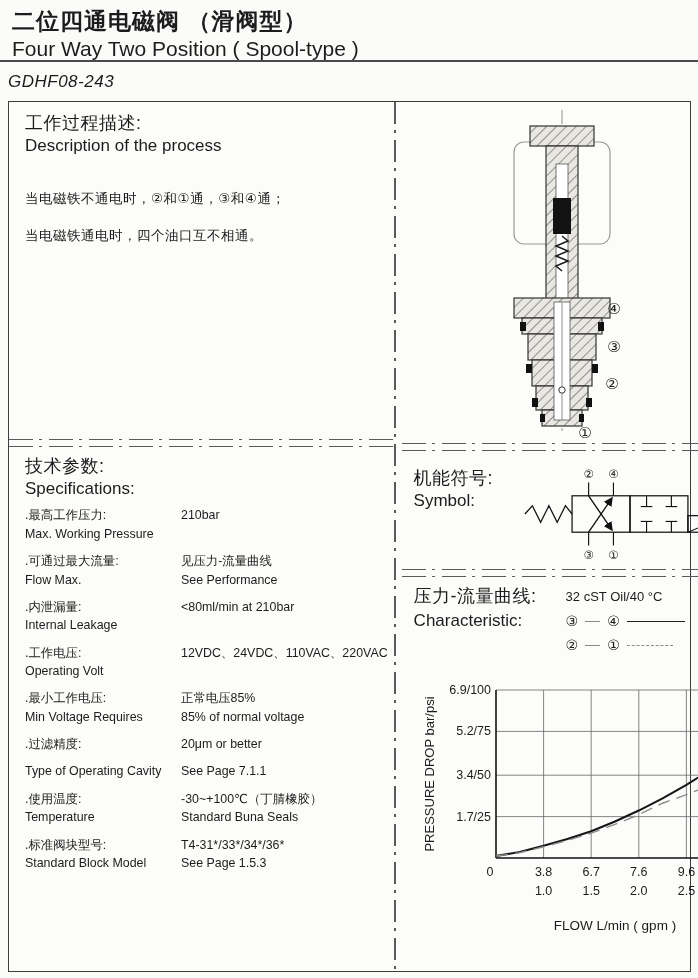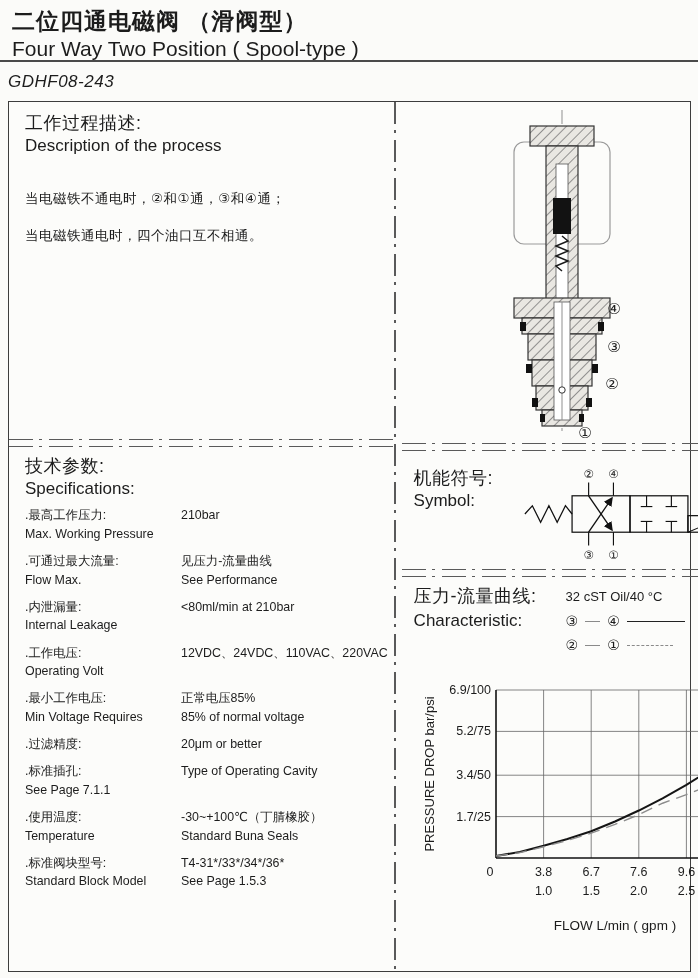--- a/index.html
+++ b/index.html
@@ -123,21 +123,20 @@
             <div class="val">正常电压85%</div>
             <div class="lab">Min Voltage Requires</div>
             <div class="val">85% of normal voltage</div>
           </div>
           <div class="spec-row">
             <div class="lab">.过滤精度:</div>
             <div class="val">20μm or better</div>
             <div class="val"></div>
           </div>
           <div class="spec-row">
-            <div class="lab">.标准插孔:</div>
             <div class="lab">Type of Operating Cavity</div>
             <div class="val">See Page 7.1.1</div>
           </div>
           <div class="spec-row">
             <div class="lab">.使用温度:</div>
             <div class="val">-30~+100℃（丁腈橡胶）</div>
             <div class="lab">Temperature</div>
             <div class="val">Standard Buna Seals</div>
           </div>
           <div class="spec-row">

